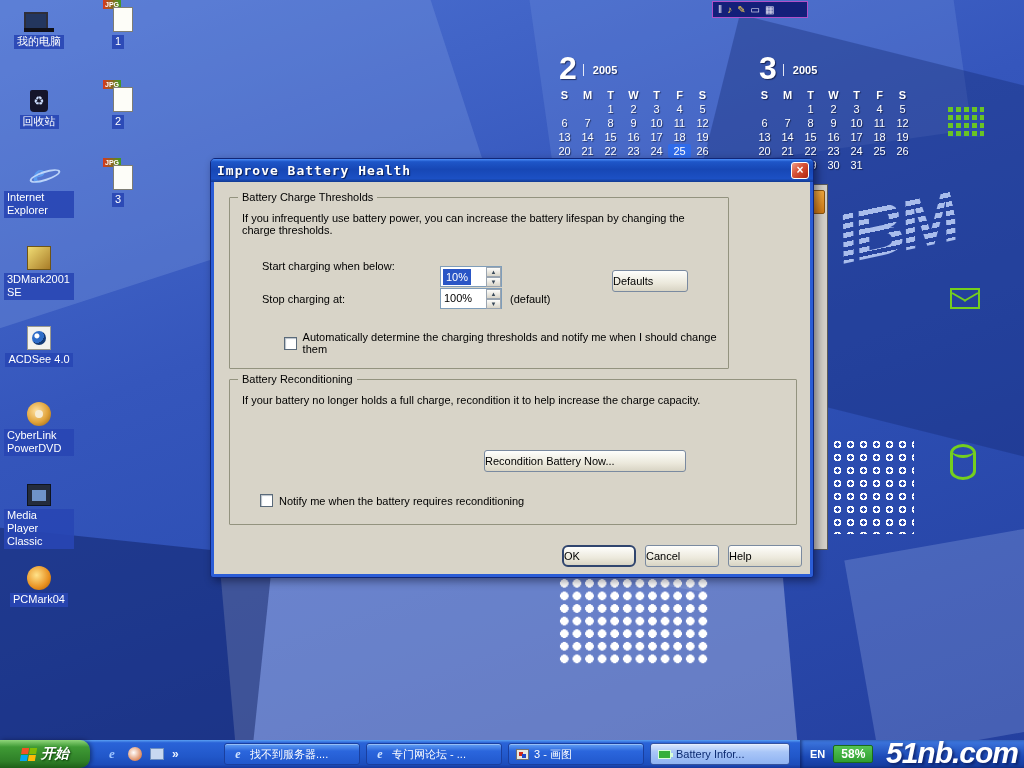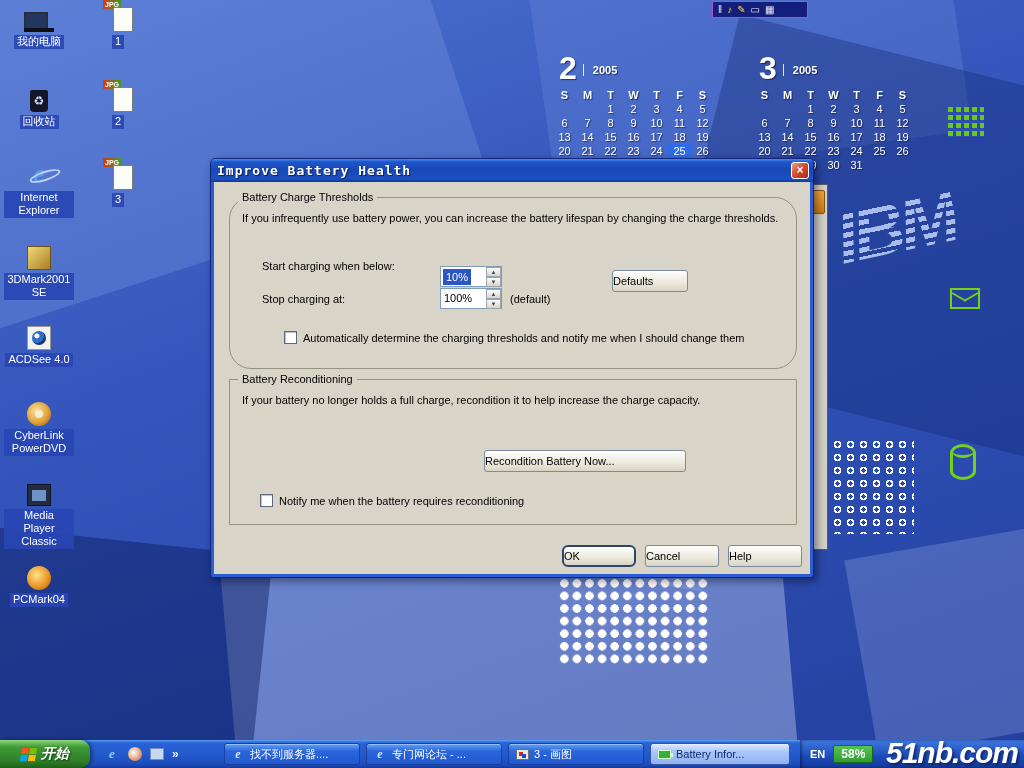--- a/index.html
+++ b/index.html
@@ -48,21 +48,21 @@
     padding-left:9px; margin-top:12px; line-height:12px; }
   .cal-head, .cal-body { display:grid; grid-template-columns:repeat(7,23px); }
   .cal-cell { height:14px; line-height:14px; text-align:center; font-size:11px; }
   .cal-dow { font-weight:bold; }
   .cal-today { background:#2f6bea; border-radius:2px; text-shadow:none; }
 
   
   .dicon { position:absolute; width:70px; display:flex; flex-direction:column; align-items:center; gap:3px; }
   .dicon .glyphbox { height:30px; display:flex; align-items:flex-end; justify-content:center; }
   .dicon .lbl { background:rgba(40,70,180,0.9); color:#fff; font-size:11px; line-height:13px;
-    padding:0 3px 1px; text-align:center; max-width:70px; }
+    padding:0 3px 1px; max-width:70px; }
   .lap-screen { width:24px; height:16px; background:#15151c; border:2px solid #2e2e38; border-bottom:none; }
   .lap-screen i { display:block; width:100%; height:100%; background:#23365e; }
   .lap-base { width:30px; height:4px; background:#101018; margin:0 auto; }
   .bin { width:18px; height:22px; background:#15152a; border-radius:2px 2px 4px 4px;
     color:#cfe0ff; font-size:12px; line-height:22px; text-align:center; }
   .ie-e { font:italic bold 27px "Liberation Serif",serif; color:#5b9bef; position:relative; line-height:27px; }
   .ie-e i { position:absolute; left:-4px; top:10px; width:32px; height:10px;
     border:2px solid #bcd4f8; border-radius:50%; transform:rotate(-18deg); }
   .ic-3dmark { width:24px; height:24px; background:linear-gradient(135deg,#f0dc74,#a87c28); border:1px solid #6e5416; }
   .ic-acdsee { width:24px; height:24px; background:#f2f2ee; border:1px solid #9a9a90; display:flex; align-items:center; justify-content:center; }
@@ -372,21 +372,21 @@
     <div class="gauge"></div>
   </div>
 
   <div class="dialog">
     <div class="dlg-titlebar">
       <span class="dlg-title">Improve Battery Health</span>
       <div class="dlg-close"><span>×</span></div>
     </div>
     <div class="dlg-body">
 
-      <div class="group" style="left:15px;top:15px;width:568px;height:172px;border-radius:22px;">
+      <div class="group" style="left:15px;top:15px;width:500px;height:172px;">
         <span class="legend">Battery Charge Thresholds</span>
         <span class="dtext" style="left:12px;top:14px;right:10px;">If you infrequently use battery power, you can increase the battery lifespan by changing the charge thresholds.</span>
 
         <span class="dtext" style="left:32px;top:62px;">Start charging when below:</span>
         <div class="spinbox" style="left:210px;top:68px;align-items:center;">
           <span class="spin-value selected">10%</span>
           <span class="spin-arrows">
             <span>▲</span>
             <span>▼</span>
           </span>

